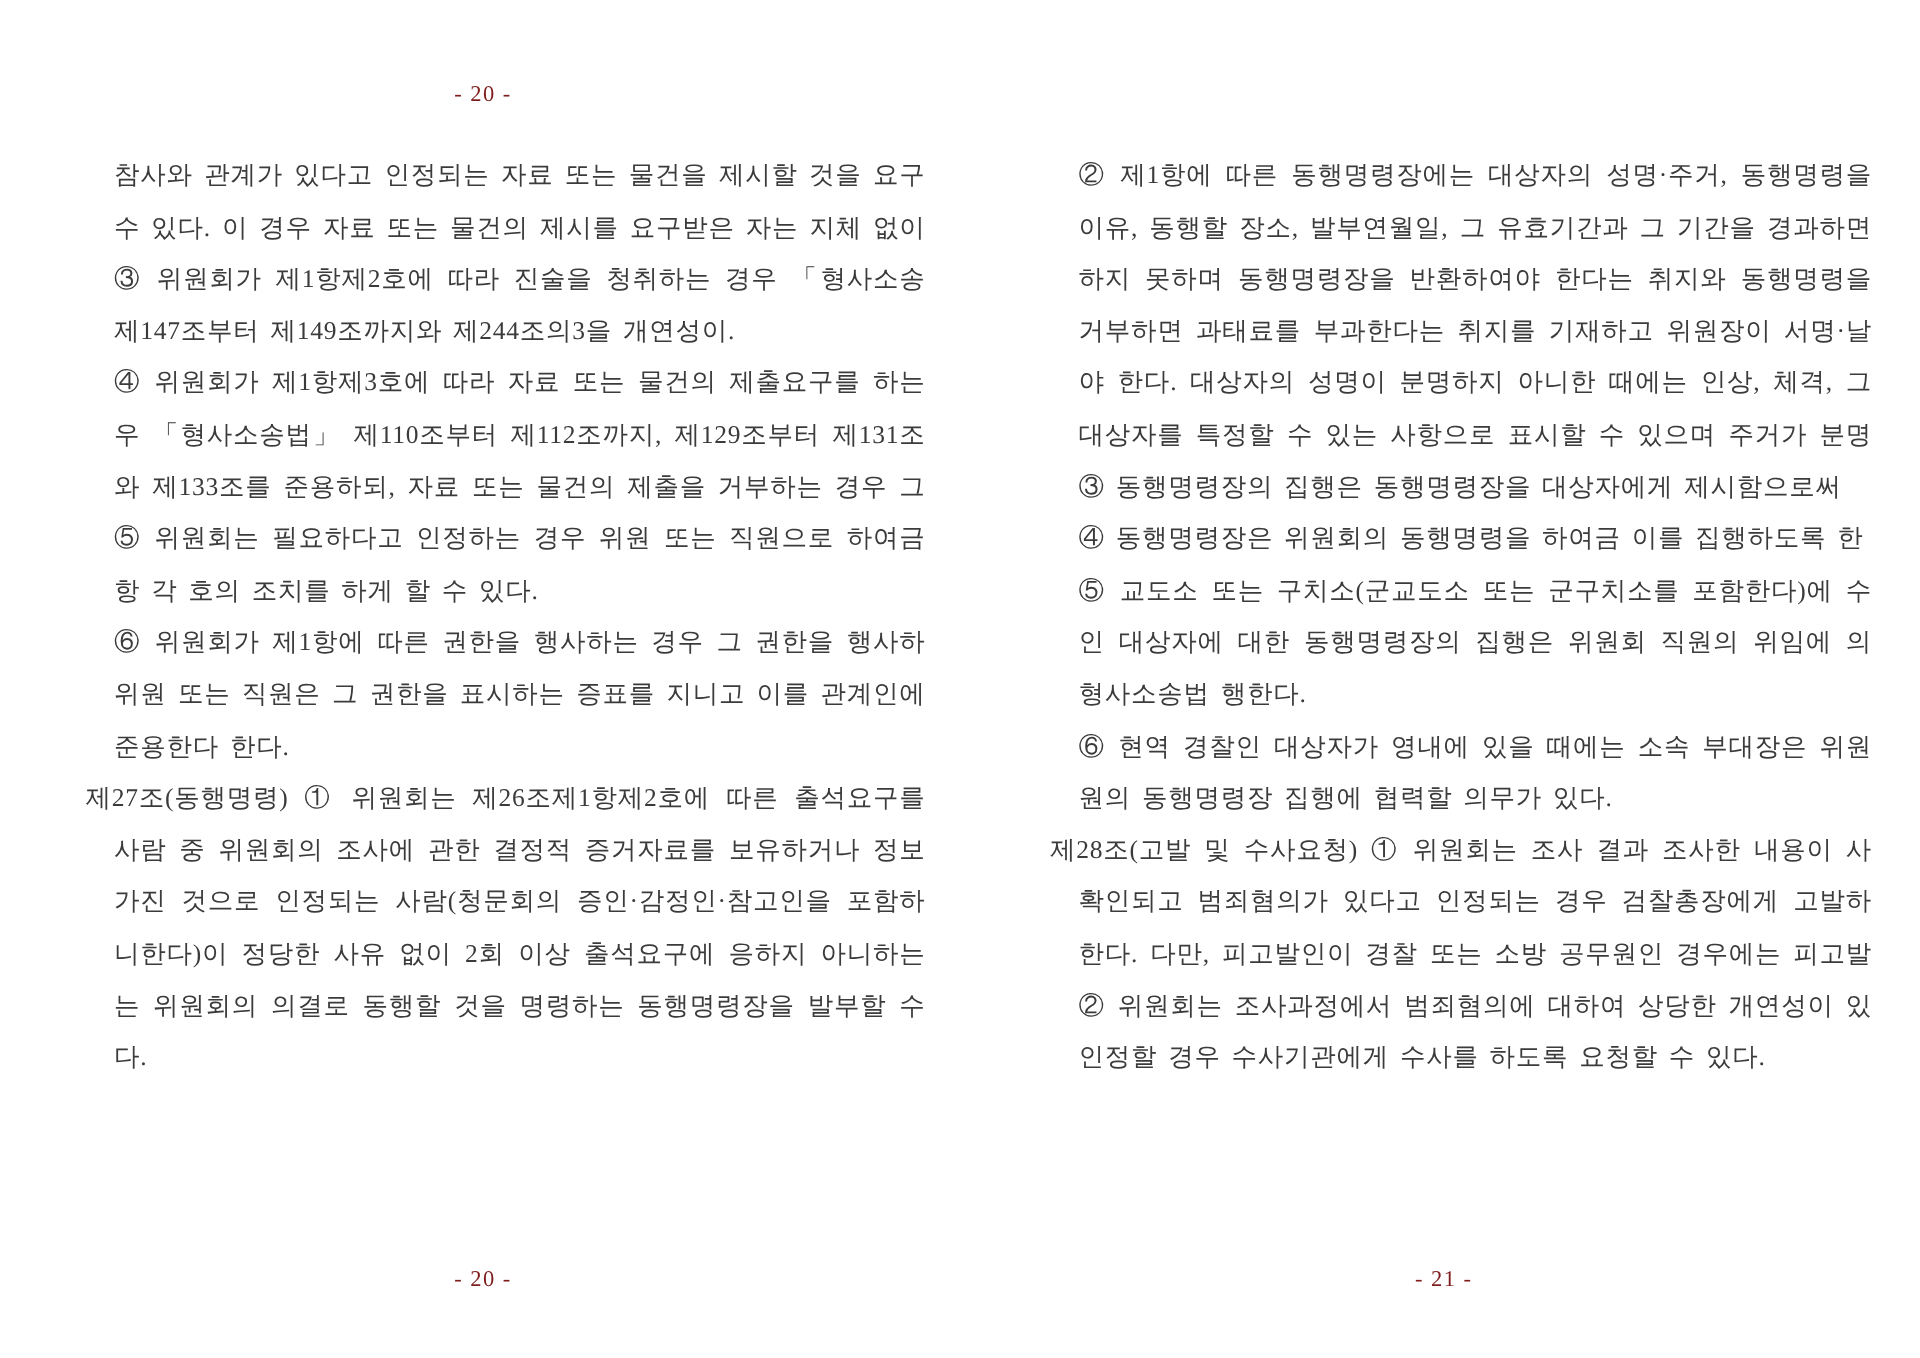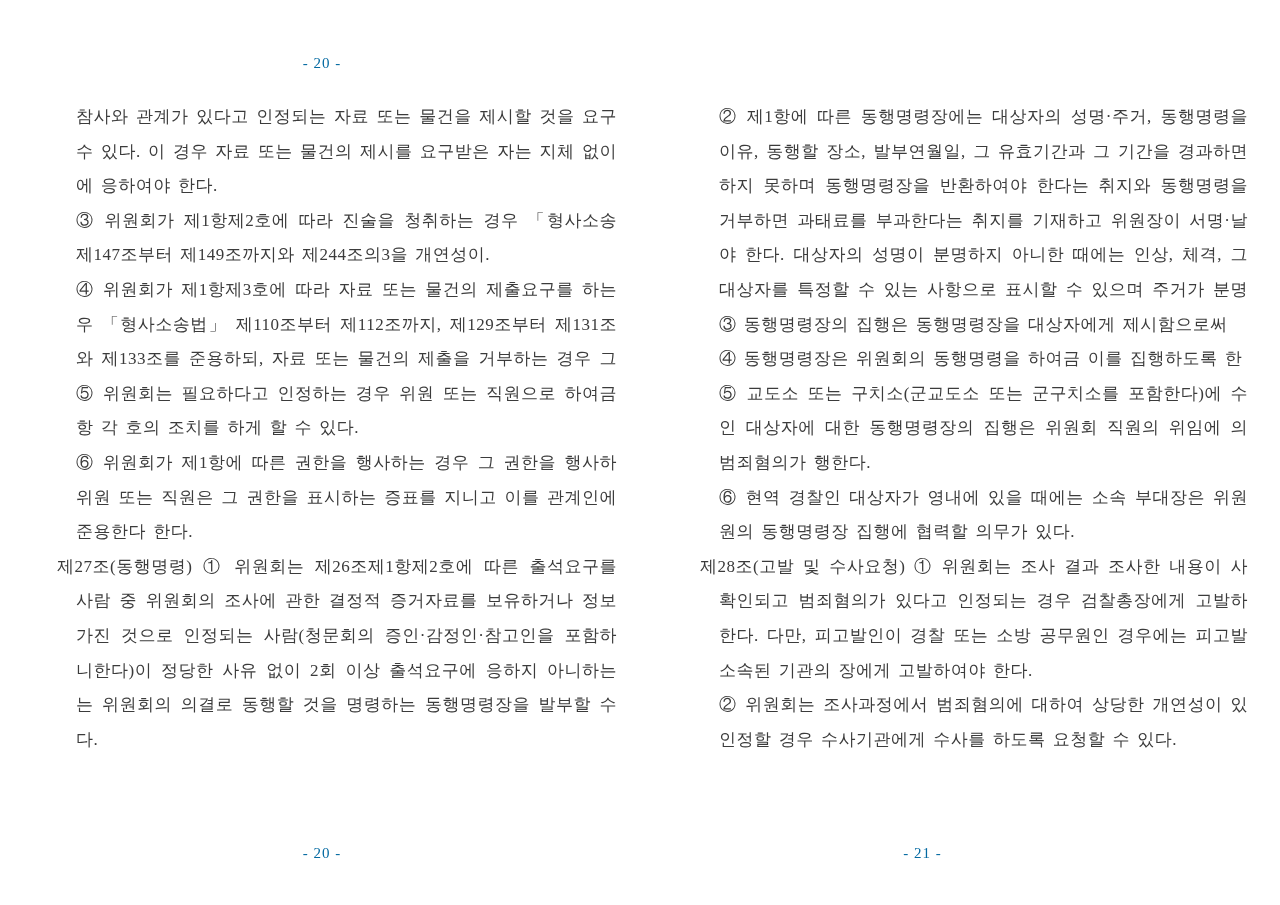--- a/index.html
+++ b/index.html
@@ -13,25 +13,25 @@
     height: 905px;
     overflow: hidden;
     font-family: "Liberation Serif", "DejaVu Serif", serif;
     color: #3b3b3b;
   }
   .page-header, .page-footer {
     position: absolute;
     text-align: center;
     font-size: 15px;
     letter-spacing: 1px;
-    color: #0369a1;
+    color: #7f1d1d;
   }
   .page-header.left  { left: 57px;  top: 55px;  width: 530px; }
   .page-footer.left  { left: 57px;  top: 845px; width: 530px; }
-  .page-footer.right { left: 660px; top: 845px; width: 525px; }
+  .page-footer.right { left: 700px; top: 845px; width: 525px; }
   .text-block {
     position: absolute;
     top: 100px;
   }
   .text-block.left  { left: 57px;  width: 560px; }
   .text-block.right { left: 700px; width: 548px; }
   .line {
     height: 34.6px;
     line-height: 34.6px;
     font-size: 17px;
@@ -50,21 +50,20 @@
   }
 </style>
 </head>
 <body>
 
 <div class="page-header left">- 20 -</div>
 
 <div class="text-block left">
     <div class="line j ind">참사와 관계가 있다고 인정되는 자료 또는 물건을 제시할 것을 요구할</div>
     <div class="line j ind">수 있다. 이 경우 자료 또는 물건의 제시를 요구받은 자는 지체 없이 이</div>
-    <div class="line ind">에 응하여야 한다.</div>
     <div class="line j ind">③ 위원회가 제1항제2호에 따라 진술을 청취하는 경우 「형사소송법」</div>
     <div class="line ind">제147조부터 제149조까지와 제244조의3을 개연성이.</div>
     <div class="line j ind">④ 위원회가 제1항제3호에 따라 자료 또는 물건의 제출요구를 하는 경</div>
     <div class="line j ind">우 「형사소송법」 제110조부터 제112조까지, 제129조부터 제131조까지</div>
     <div class="line j ind">와 제133조를 준용하되, 자료 또는 물건의 제출을 거부하는 경우 그 사</div>
     <div class="line j ind">⑤ 위원회는 필요하다고 인정하는 경우 위원 또는 직원으로 하여금 제1</div>
     <div class="line ind">항 각 호의 조치를 하게 할 수 있다.</div>
     <div class="line j ind">⑥ 위원회가 제1항에 따른 권한을 행사하는 경우 그 권한을 행사하는</div>
     <div class="line j ind">위원 또는 직원은 그 권한을 표시하는 증표를 지니고 이를 관계인에게</div>
     <div class="line ind">준용한다 한다.</div>
@@ -80,26 +79,25 @@
     <div class="line j ind">② 제1항에 따른 동행명령장에는 대상자의 성명·주거, 동행명령을 하는</div>
     <div class="line j ind">이유, 동행할 장소, 발부연월일, 그 유효기간과 그 기간을 경과하면 집행</div>
     <div class="line j ind">하지 못하며 동행명령장을 반환하여야 한다는 취지와 동행명령을 받고</div>
     <div class="line j ind">거부하면 과태료를 부과한다는 취지를 기재하고 위원장이 서명·날인하여</div>
     <div class="line j ind">야 한다. 대상자의 성명이 분명하지 아니한 때에는 인상, 체격, 그 밖에</div>
     <div class="line j ind">대상자를 특정할 수 있는 사항으로 표시할 수 있으며 주거가 분명하지</div>
     <div class="line ind">③ 동행명령장의 집행은 동행명령장을 대상자에게 제시함으로써 한다.</div>
     <div class="line ind">④ 동행명령장은 위원회의 동행명령을 하여금 이를 집행하도록 한다.</div>
     <div class="line j ind">⑤ 교도소 또는 구치소(군교도소 또는 군구치소를 포함한다)에 수감 중</div>
     <div class="line j ind">인 대상자에 대한 동행명령장의 집행은 위원회 직원의 위임에 의하여</div>
-    <div class="line ind">범죄혐의가 행한다.</div>
+    <div class="line ind">형사소송법 행한다.</div>
     <div class="line j ind">⑥ 현역 경찰인 대상자가 영내에 있을 때에는 소속 부대장은 위원회 직</div>
     <div class="line ind">원의 동행명령장 집행에 협력할 의무가 있다.</div>
     <div class="line j">제28조(고발 및 수사요청) ① 위원회는 조사 결과 조사한 내용이 사실임이</div>
     <div class="line j ind">확인되고 범죄혐의가 있다고 인정되는 경우 검찰총장에게 고발하여야</div>
     <div class="line j ind">한다. 다만, 피고발인이 경찰 또는 소방 공무원인 경우에는 피고발인이</div>
-    <div class="line ind">소속된 기관의 장에게 고발하여야 한다.</div>
     <div class="line j ind">② 위원회는 조사과정에서 범죄혐의에 대하여 상당한 개연성이 있다고</div>
     <div class="line ind">인정할 경우 수사기관에게 수사를 하도록 요청할 수 있다.</div>
   </div>
 
 <div class="page-footer left">- 20 -</div>
 
 <div class="page-footer right">- 21 -</div>
 
 </body></html>

